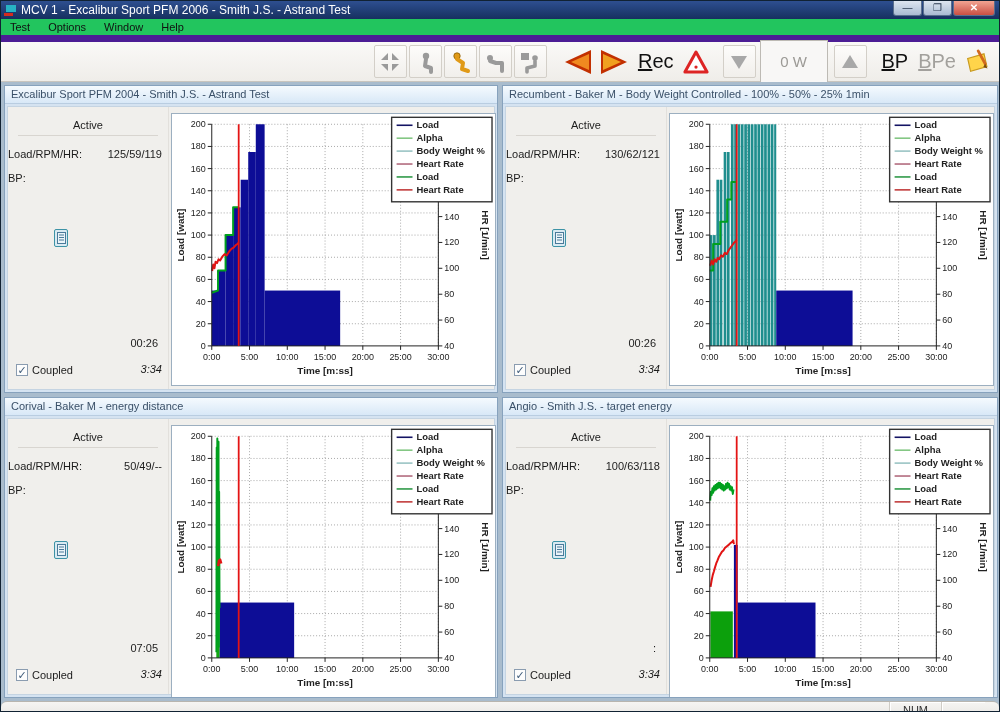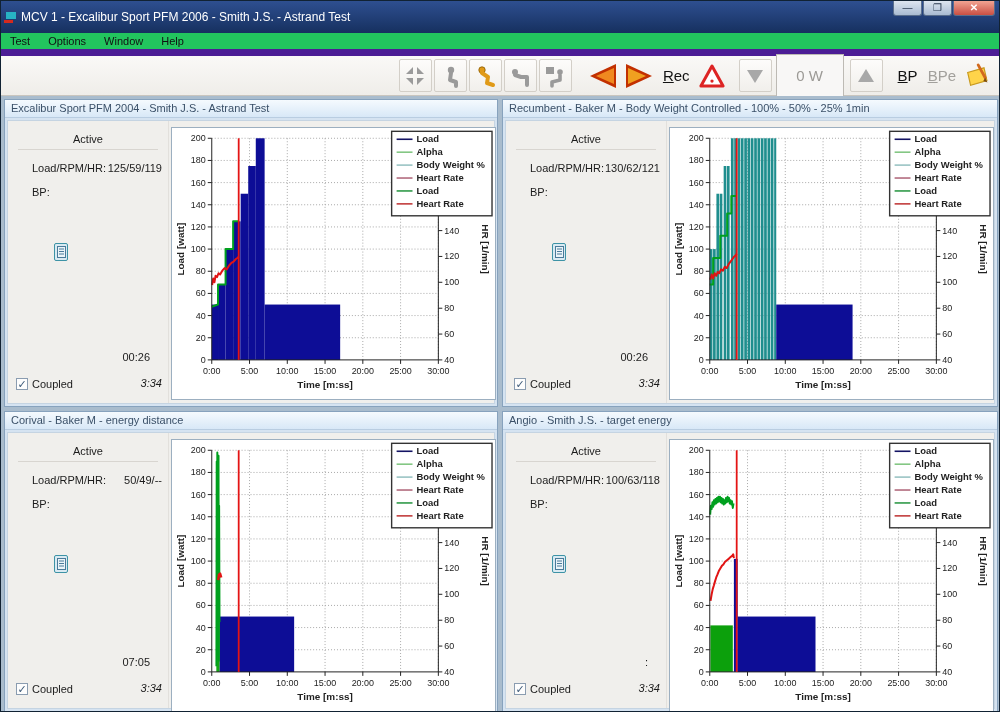--- a/index.html
+++ b/index.html
@@ -1,54 +1,54 @@
 <!DOCTYPE html>
 <html><head>
 <meta charset="utf-8">
 <style>
   * { margin:0; padding:0; box-sizing:border-box; }
   html,body { width:1000px; height:712px; font-family:"Liberation Sans",sans-serif; }
   #app { width:1000px; height:712px; border:1px solid #123; display:flex; flex-direction:column; background:#a9bccd; overflow:hidden; }
 
   
-  .titlebar { height:32px; background:linear-gradient(#2e4f90,#16305f); display:flex; align-items:center; color:#fff; flex:0 0 auto; }
+  .titlebar { height:18px; background:linear-gradient(#2e4f90,#16305f); display:flex; align-items:center; color:#fff; flex:0 0 auto; }
   .app-icon { width:13px; height:13px; margin:0 4px 0 3px; position:relative; flex:0 0 auto; }
   .app-icon .teal { position:absolute; left:2px; top:1px; width:10px; height:7px; background:#27b3c4; }
   .app-icon .red  { position:absolute; left:0; top:9px; width:9px; height:3px; background:#d42a1e; }
   .title-text { font-size:12px; white-space:nowrap; overflow:hidden; flex:1 1 auto; }
   .winbtns { display:flex; align-self:flex-start; margin-right:4px; }
   .winbtn { width:29px; height:15px; border:1px solid #5a6e8c; border-top:none; border-radius:0 0 3px 3px; background:linear-gradient(#dde5f0,#a9bbd2); color:#2a3a50; font-size:10px; line-height:13px; text-align:center; margin-left:1px; cursor:default; }
   .winbtn.close { width:42px; background:linear-gradient(#f2a492,#c94f43); color:#fff; font-weight:bold; }
 
   
   .menubar { height:23px; background:#22c55e; border-bottom:7px solid #4c1d95; display:flex; align-items:center; font-size:11px; color:#111; flex:0 0 auto; }
   .menu-item { padding:2px 9px; }
 
   
   .toolbar { height:40px; background:linear-gradient(#faf9f7,#efedе9); background:linear-gradient(#faf9f7,#efede9); border-bottom:1px solid #c9c5be; display:flex; align-items:center; justify-content:flex-end; padding-right:8px; flex:0 0 auto; }
   .tb-btn { width:33px; height:33px; border:1px solid #d3cfc8; border-radius:2px; background:linear-gradient(#fdfcfb,#f1efeb); display:flex; align-items:center; justify-content:center; margin-left:2px; }
   .tb-plain { display:flex; align-items:center; justify-content:center; margin-left:2px; }
-  .tb-label { font-size:15px; color:#111; margin:4px 5px; display:inline-block; }
+  .tb-label { font-size:20px; color:#111; margin:4px 5px; display:inline-block; }
   .tb-label::first-letter { text-decoration:underline; }
   .tb-label.disabled { color:#a2a09c; }
   .watt-box { width:68px; height:43px; border:1px solid #bdbab4; background:#f8f7f6; color:#9c9a96; font-size:15px; display:flex; align-items:center; justify-content:center; margin:0 4px; }
   .tb-sp { width:10px; }
 
   
   .client { flex:1 1 auto; background:#a9bccd; padding:3px; display:grid; grid-template-columns:494px 496px; grid-template-rows:308px 301px; gap:4px; }
   .panel { background:#d5e3f1; border:1px solid #87a2bd; display:flex; flex-direction:column; overflow:hidden; }
   .panel-header { height:18px; background:linear-gradient(#f5fafe,#d8e8f7); border-bottom:1px solid #b9cde1; font-size:11px; color:#3a5068; padding:2px 6px; white-space:nowrap; overflow:hidden; }
   .panel-body { position:relative; flex:1 1 auto; background:#f0efec; margin:2px; border:1px solid #c5d4e2; }
 
   .info-col { position:absolute; left:0; top:0; bottom:0; width:161px; border-right:1px solid #e2e0dc; font-size:11px; color:#1c1c1c; }
   .active-label { margin:12px 10px 0 10px; text-align:center; padding-bottom:4px; border-bottom:1px solid #d8d5d0; }
-  .info-row { display:flex; justify-content:space-between; padding:0 6px 0 24px; margin-top:12px; }
+  .info-row { display:flex; justify-content:space-between; padding:0 6px 0 0; margin-top:12px; }
   .info-row .val { text-align:right; }
   .mini-btn { position:absolute; left:46px; top:122px; width:14px; height:18px; border:1px solid #3d93a6; background:#d9eaf2; border-radius:2px; display:flex; align-items:center; justify-content:center; padding:0; }
-  .time1 { position:absolute; right:18px; bottom:40px; }
+  .time1 { position:absolute; right:10px; bottom:40px; }
   .time2 { position:absolute; right:6px; bottom:14px;font-style:italic; }
   .coupled { position:absolute; left:8px; bottom:13px; display:flex; align-items:center; gap:4px; }
   .cb { width:12px; height:12px; border:1px solid #8a9cb0; background:#fdfdfd; font-size:11px; line-height:10px; text-align:center; color:transparent; }
   .cb.checked { color:#3d5a78; }
 
   .chart-box { position:absolute; left:163px; top:6px; width:325px; height:273px; background:#fff; border:1px solid #9cafc0; }
   .chart-box svg { width:100%; height:100%; display:block; }
   svg text { font-family:"Liberation Sans",sans-serif; }
 
   

